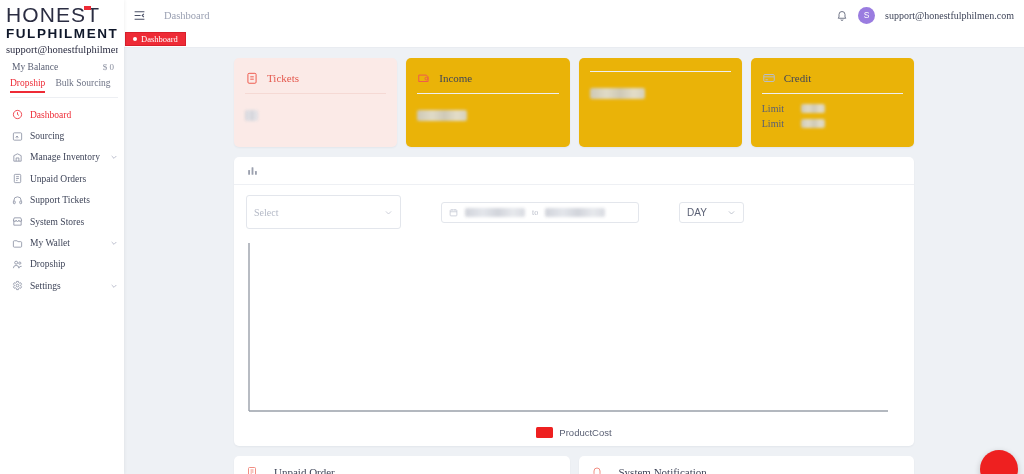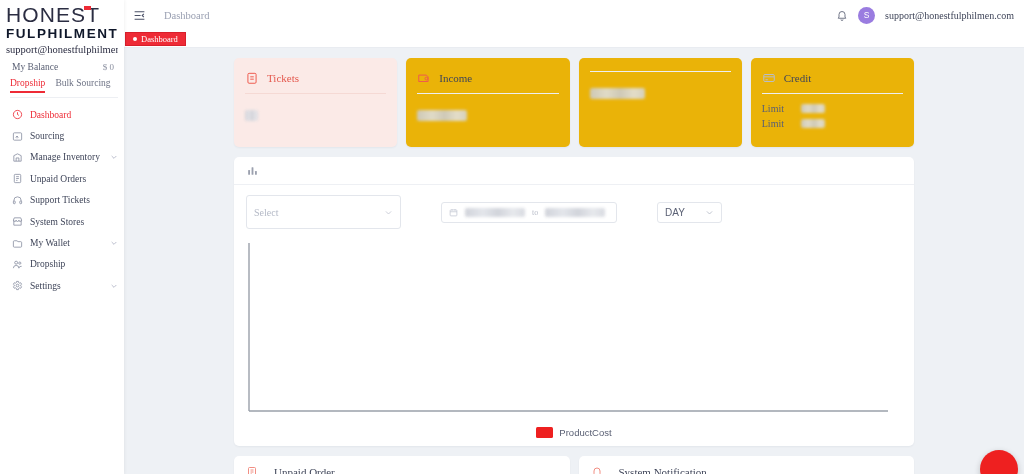--- a/index.html
+++ b/index.html
@@ -256,21 +256,21 @@
     border-radius: 3px;
     display: flex; align-items: center;
     padding: 16px 7px;
     font-size: 10px; color: #b4b9c6;
     cursor: pointer;
     background: #fff;
   }
   .select .caret { margin-left: auto; color: #c2c6d1; }
   .select .caret svg { width: 9px; height: 9px; display: block; }
   .daterange {
-    width: 176px; height: 21px;
+    width: 198px; height: 21px;
     border: 1px solid #e3e6ec;
     border-radius: 3px;
     display: flex; align-items: center;
     padding: 0 7px;
     gap: 7px;
     background: #fff;
     cursor: pointer;
   }
   .cal-ico { width: 9px; height: 9px; color: #c2c6d1; flex: 0 0 9px; }
   .cal-ico svg { width: 9px; height: 9px; display: block; }

